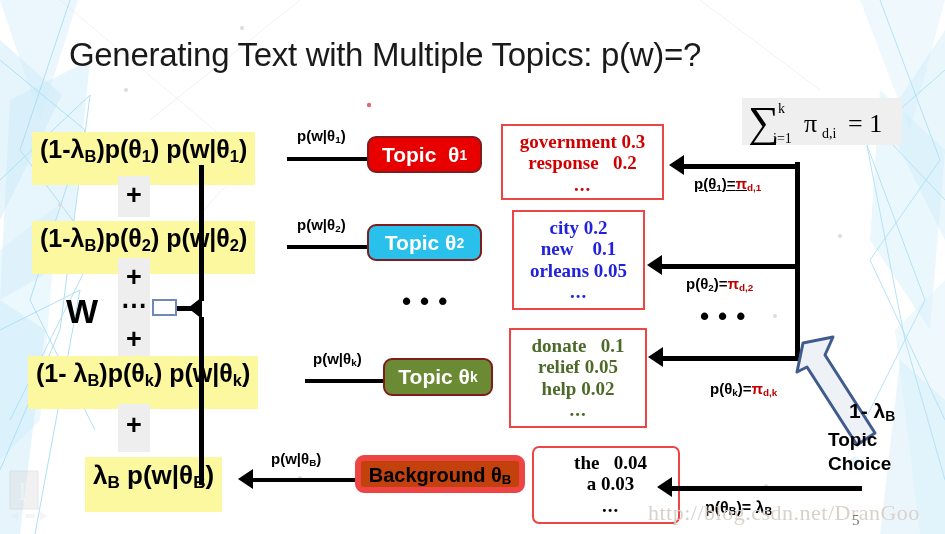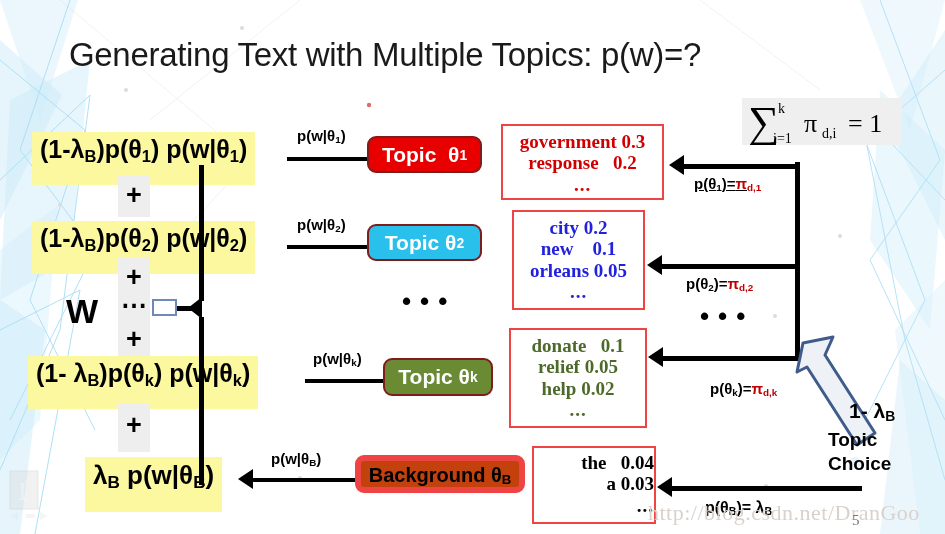--- a/index.html
+++ b/index.html
@@ -94,22 +94,22 @@
 
   
   .wordbox{
     position:absolute;background:#fff;border:2px solid #ef4444;box-sizing:border-box;
     font-family:"Liberation Serif", serif;font-weight:bold;
     text-align:center;line-height:1.12;
   }
   .wb1{left:501px;top:124px;width:163px;height:76px;font-size:19px;color:#d00000;padding-top:5px;}
   .wb2{left:512px;top:210px;width:133px;height:100px;font-size:19px;color:#2222dd;padding-top:5px;}
   .wb3{left:509px;top:328px;width:138px;height:100px;font-size:19px;color:#4d6a2a;padding-top:5px;}
-  .wb4{left:532px;top:446px;width:124px;height:78px;font-size:19px;color:#000;
-       text-align:right;padding:4px 0 0 9px;}
+  .wb4{left:532px;top:446px;width:148px;height:78px;font-size:19px;color:#000;
+       text-align:center;padding:4px 0 0 9px;border-radius:7px;}
   .wb-dots{letter-spacing:1px;}
 
   
   .harrow{position:absolute;height:5px;background:#000;}
   .harrow-head{position:absolute;width:0;height:0;
       border-top:10px solid transparent;border-bottom:10px solid transparent;
       border-right:15px solid #000;}
   .rvline{position:absolute;width:5px;background:#000;}
 
   .pi-label{

